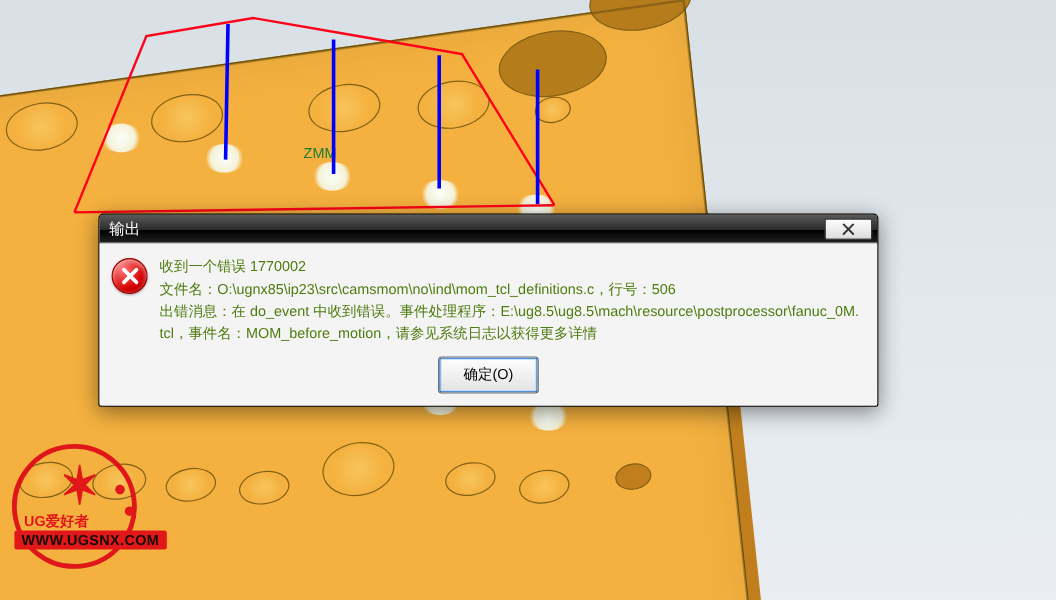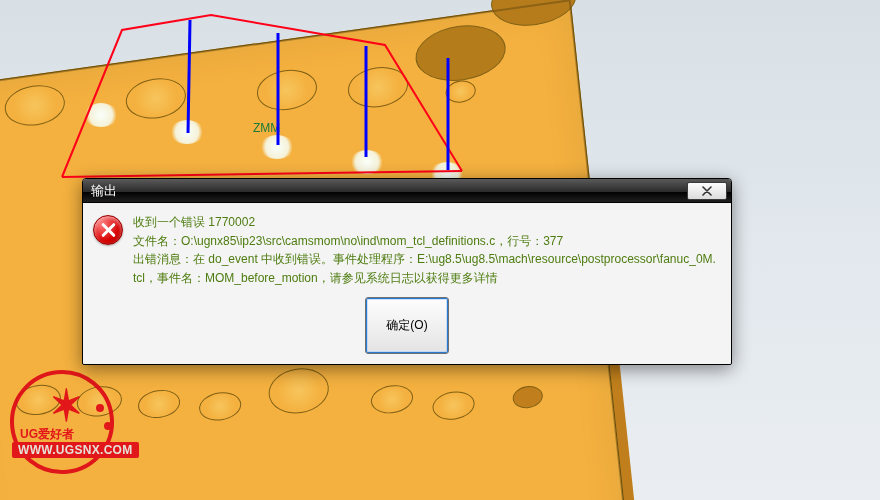--- a/index.html
+++ b/index.html
@@ -166,21 +166,21 @@
   }
   .button-row{
     display:flex;
     justify-content:center;
     padding:6px 0 10px;
     background:#f4f4f4;
     border-radius:0 0 2px 2px;
   }
   .ok-btn{
     min-width:84px;
-    padding:19px 14px;
+    padding:6px 14px;
     border:1px solid #707070;
     border-radius:3px;
     background:linear-gradient(180deg,#fefefe,#e3e3e3);
     box-shadow:0 0 0 1px #2a7bd0 inset, 0 0 0 2px rgba(160,200,255,0.5) inset;
     cursor:pointer;
     font-size:12px;
   }
 
   
   .watermark{
@@ -199,21 +199,21 @@
     border-radius:50%;
     border:4px solid #de0a17;
     transform:rotate(-6deg);
   }
   .wm-text1{
     position:absolute;left:14px;top:58px;
     font-size:12px;color:#e10a17;font-weight:bold;font-family:Arial,sans-serif;
   }
   .wm-text2{
     position:absolute;left:6px;top:74px;
-    background:#e10a17;color:#e5e5e5;font-size:12px;font-weight:bold;
+    background:#e10a17;color:#000000;font-size:12px;font-weight:bold;
     padding:1px 6px;border-radius:2px;font-family:Arial,sans-serif;
     letter-spacing:0.3px;
   }
   .wm-figure{
     position:absolute;left:42px;top:16px;color:#e10a17;font-size:44px;font-weight:bold;line-height:1;
     transform:scaleX(0.9);
   }
   .wm-spot{position:absolute;width:8px;height:8px;border-radius:50%;background:#e10a17;}
   .sp1{left:90px;top:36px;}
   .sp2{left:98px;top:54px;}
@@ -290,20 +290,20 @@
     </div>
   </div>
   <div class="dialog-body">
     <div class="error-icon-wrap">
       <div class="error-icon">
         <div class="error-x"></div>
       </div>
     </div>
     <div class="msg">
       <div>收到一个错误 1770002</div>
-      <div>文件名：O:\ugnx85\ip23\src\camsmom\no\ind\mom_tcl_definitions.c，行号：377</div>
+      <div>文件名：O:\ugnx85\ip23\src\camsmom\no\ind\mom_tcl_definitions.c，行号：506</div>
       <div>出错消息：在 do_event 中收到错误。事件处理程序：E:\ug8.5\ug8.5\mach\resource\postprocessor\fanuc_0M.tcl，事件名：MOM_before_motion，请参见系统日志以获得更多详情</div>
     </div>
   </div>
   <div class="button-row">
     <button class="ok-btn">确定(O)</button>
   </div>
 </div>
 
 </body></html>

